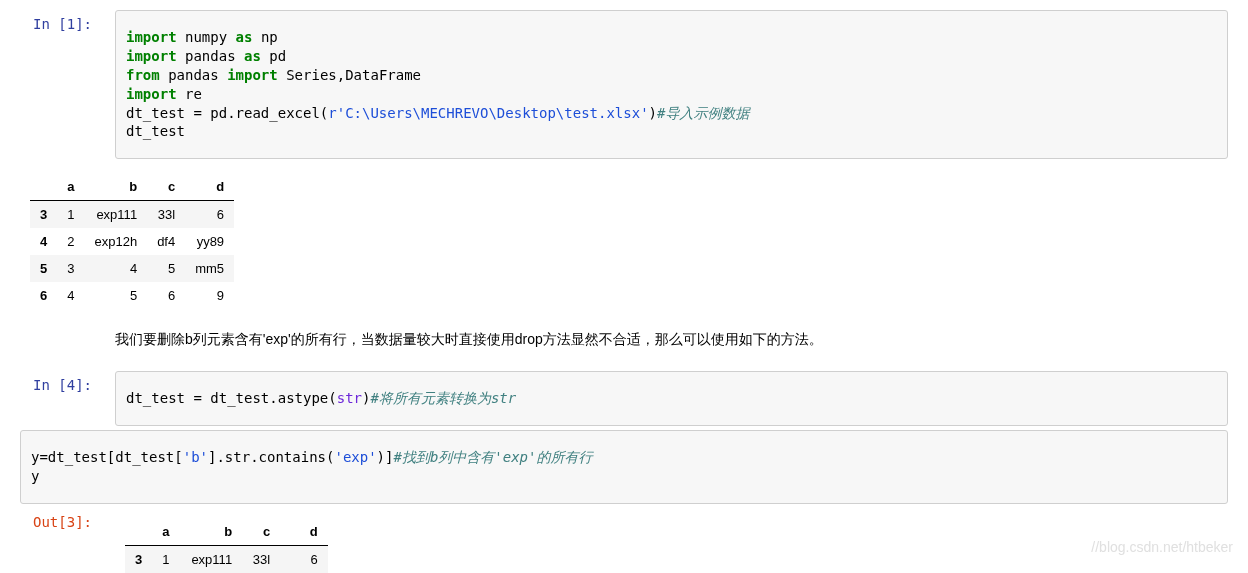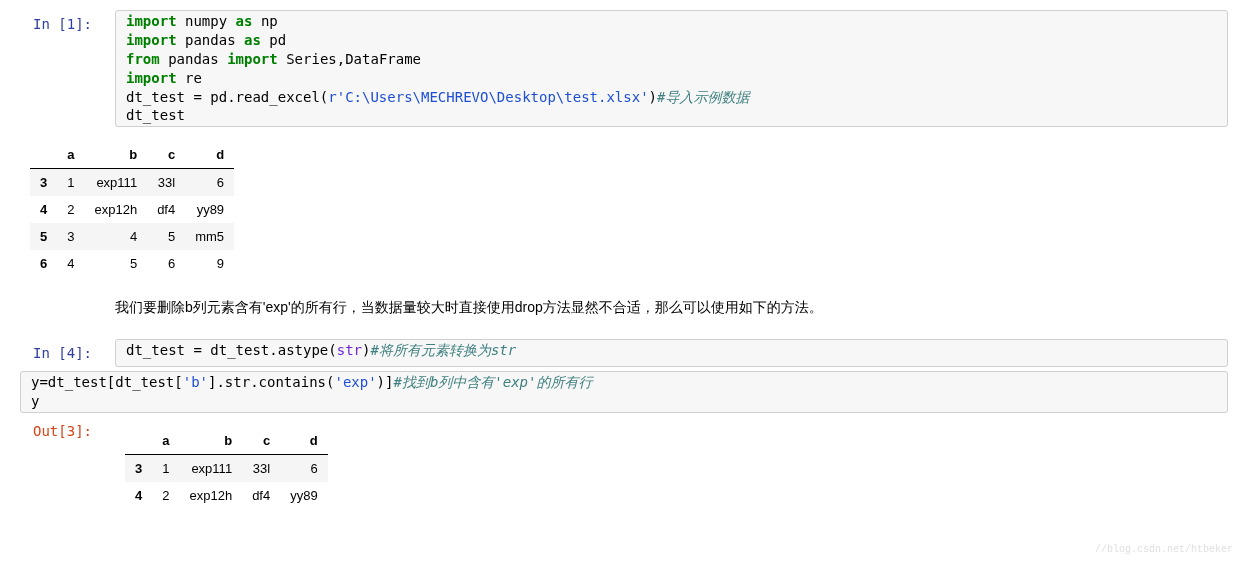--- a/index.html
+++ b/index.html
@@ -24,21 +24,21 @@
   font-family: monospace;
   font-size: 14px;
 }
 .prompt-in { color: #303F9F; }
 .prompt-out { color: #D84315; }
 .code-block {
   flex: 1;
   border: 1px solid #cfcfcf;
   border-radius: 3px;
   background: #f7f7f7;
-  padding: 1px 10px;
+  padding: 17px 10px;
   font-family: monospace;
   font-size: 14px;
   line-height: 1.35;
   white-space: pre;
 }
 .output-block {
   flex: 1;
   padding: 6px 0;
 }
 .kw-green { color: #008000; font-weight: bold; }
@@ -68,22 +68,22 @@
 .text-para {
   padding-left: 95px;
   margin: 12px 0 22px;
   font-size: 14px;
 }
 .watermark {
   position: fixed;
   right: 15px;
   bottom: 18px;
   color: #e0e0e0;
-  font-family: Liberation Mono, monospace;
-  font-size: 10px;
+  font-family: Liberation Sans, sans-serif;
+  font-size: 14px;
 }
 </style>
 </head>
 <body>
 
 <div class="cell">
   <div class="prompt prompt-in">In [1]:</div>
   <div class="code-block" id="code1"><span class="kw-green">import</span><span> numpy </span><span class="kw-green">as</span><span> np
 </span><span class="kw-green">import</span><span> pandas </span><span class="kw-green">as</span><span> pd
 </span><span class="kw-green">from</span><span> pandas </span><span class="kw-green">import</span><span> Series,DataFrame

